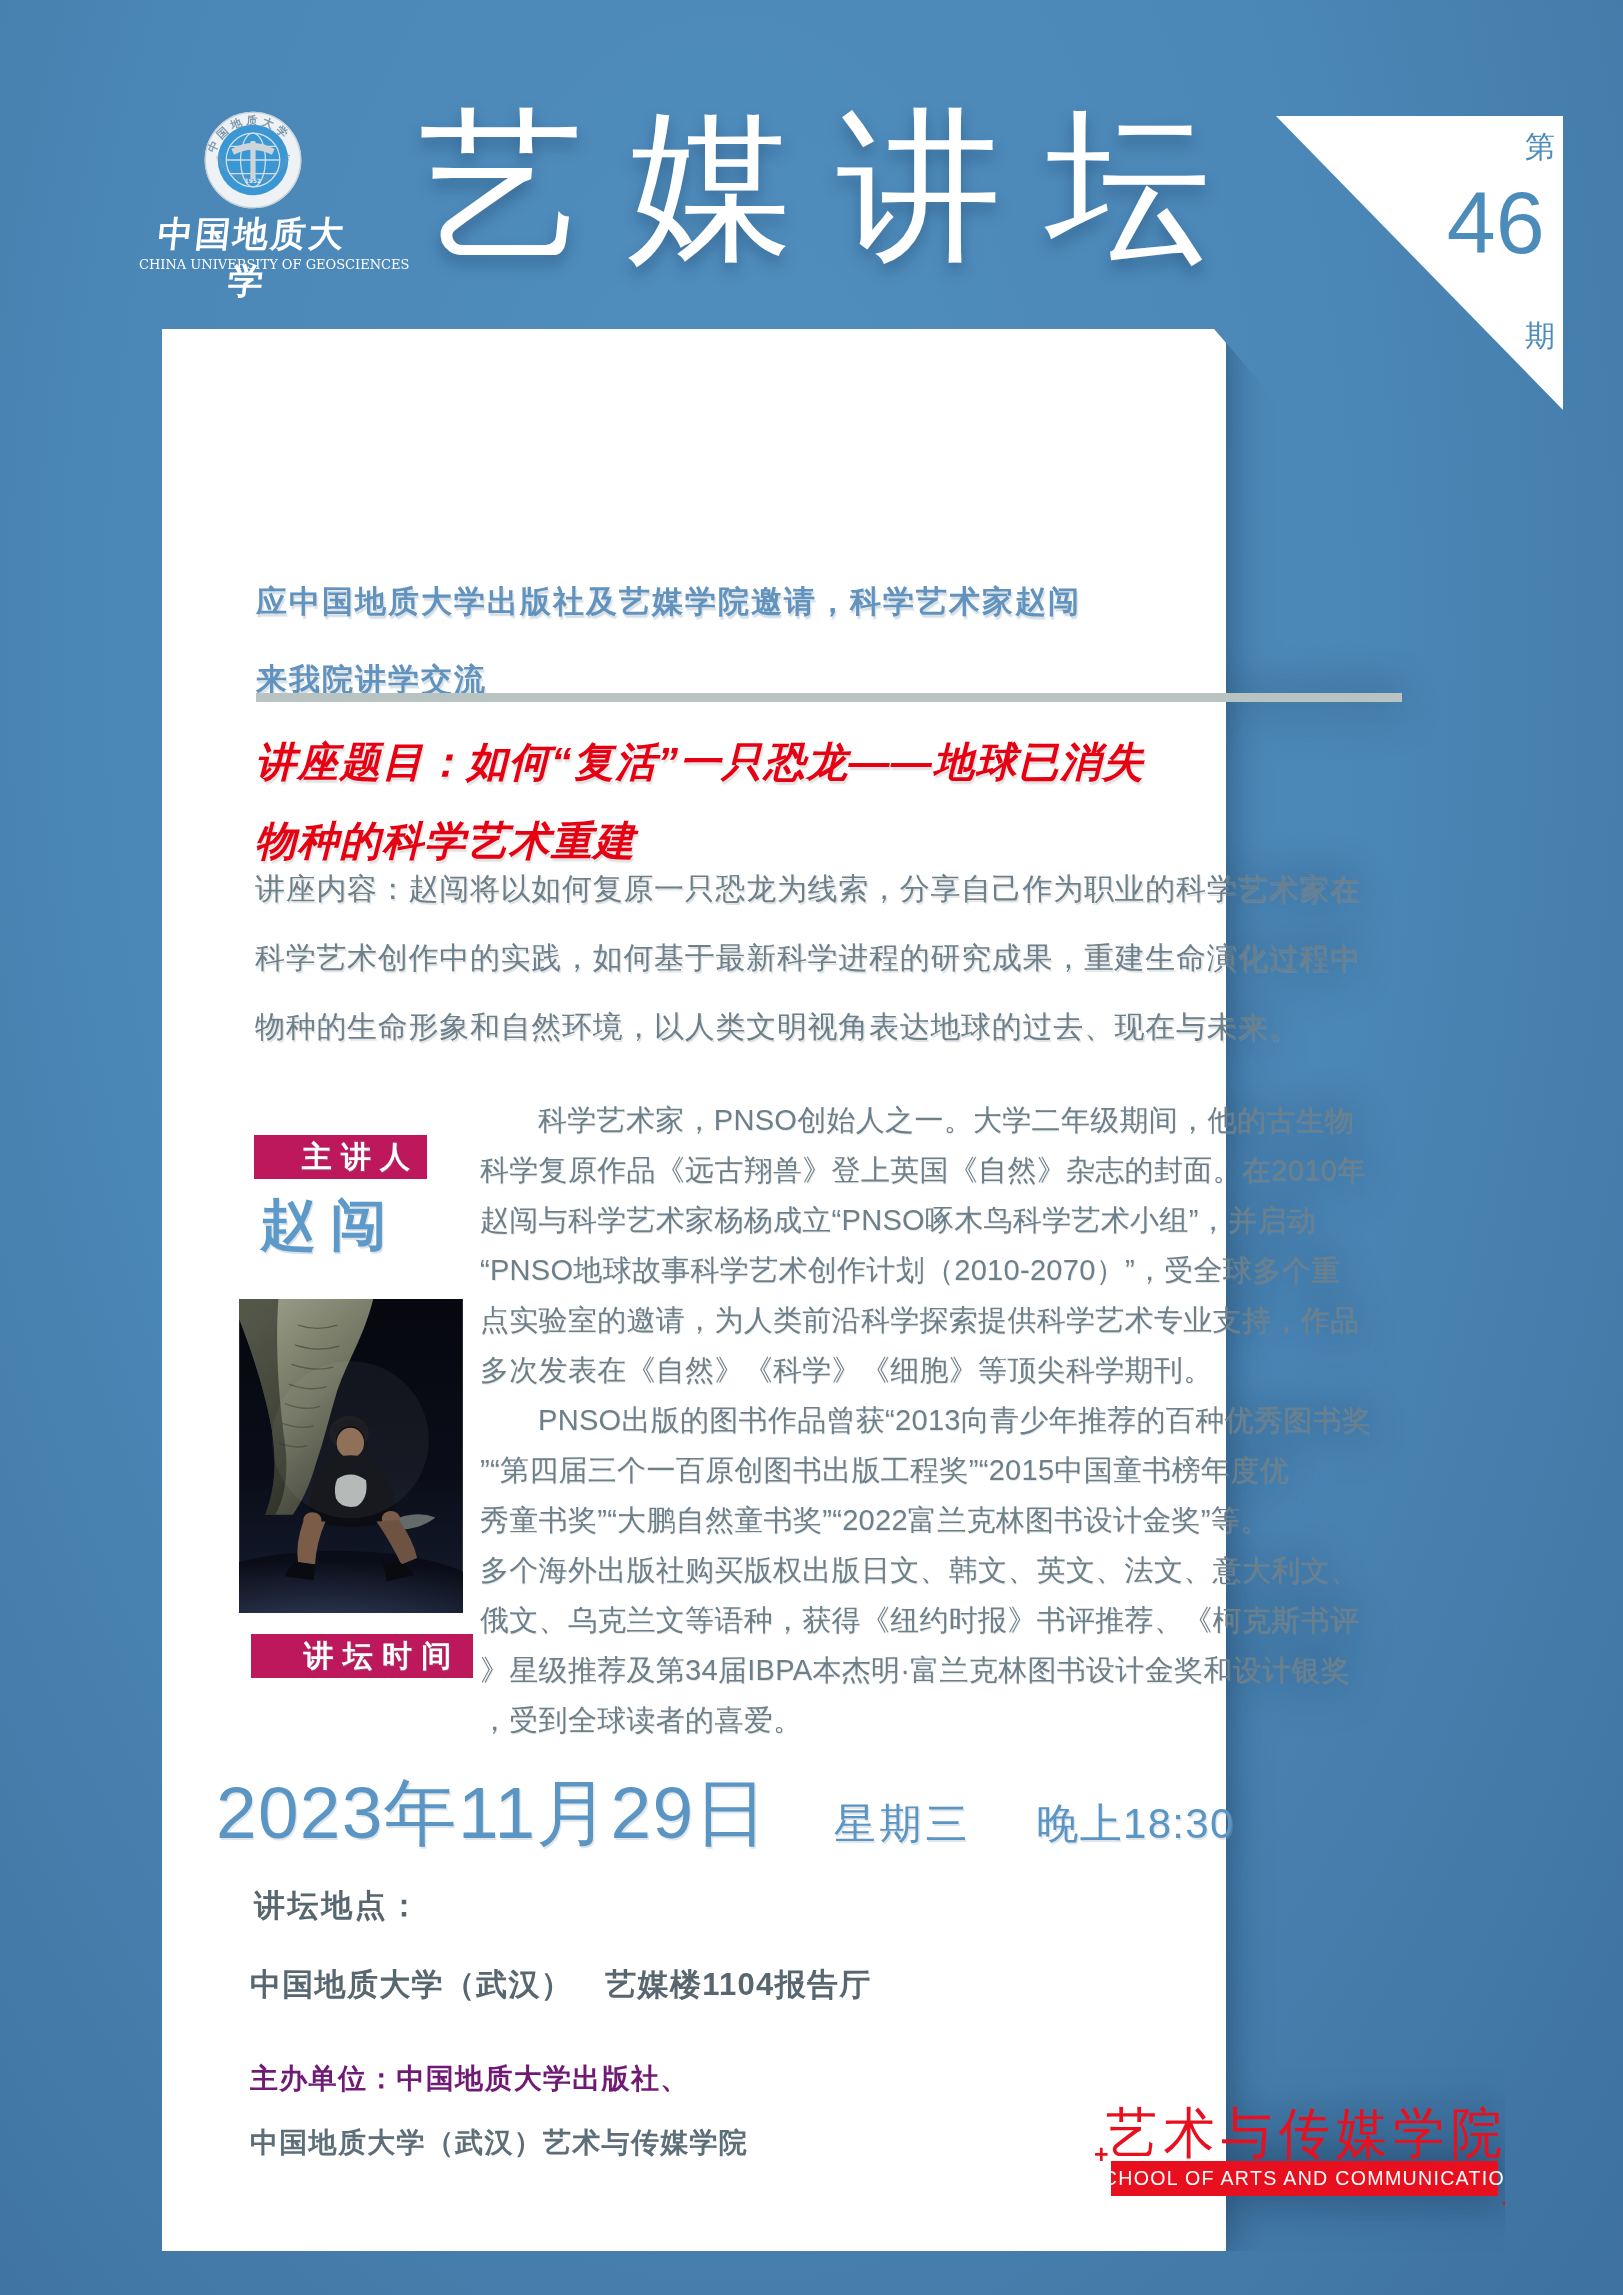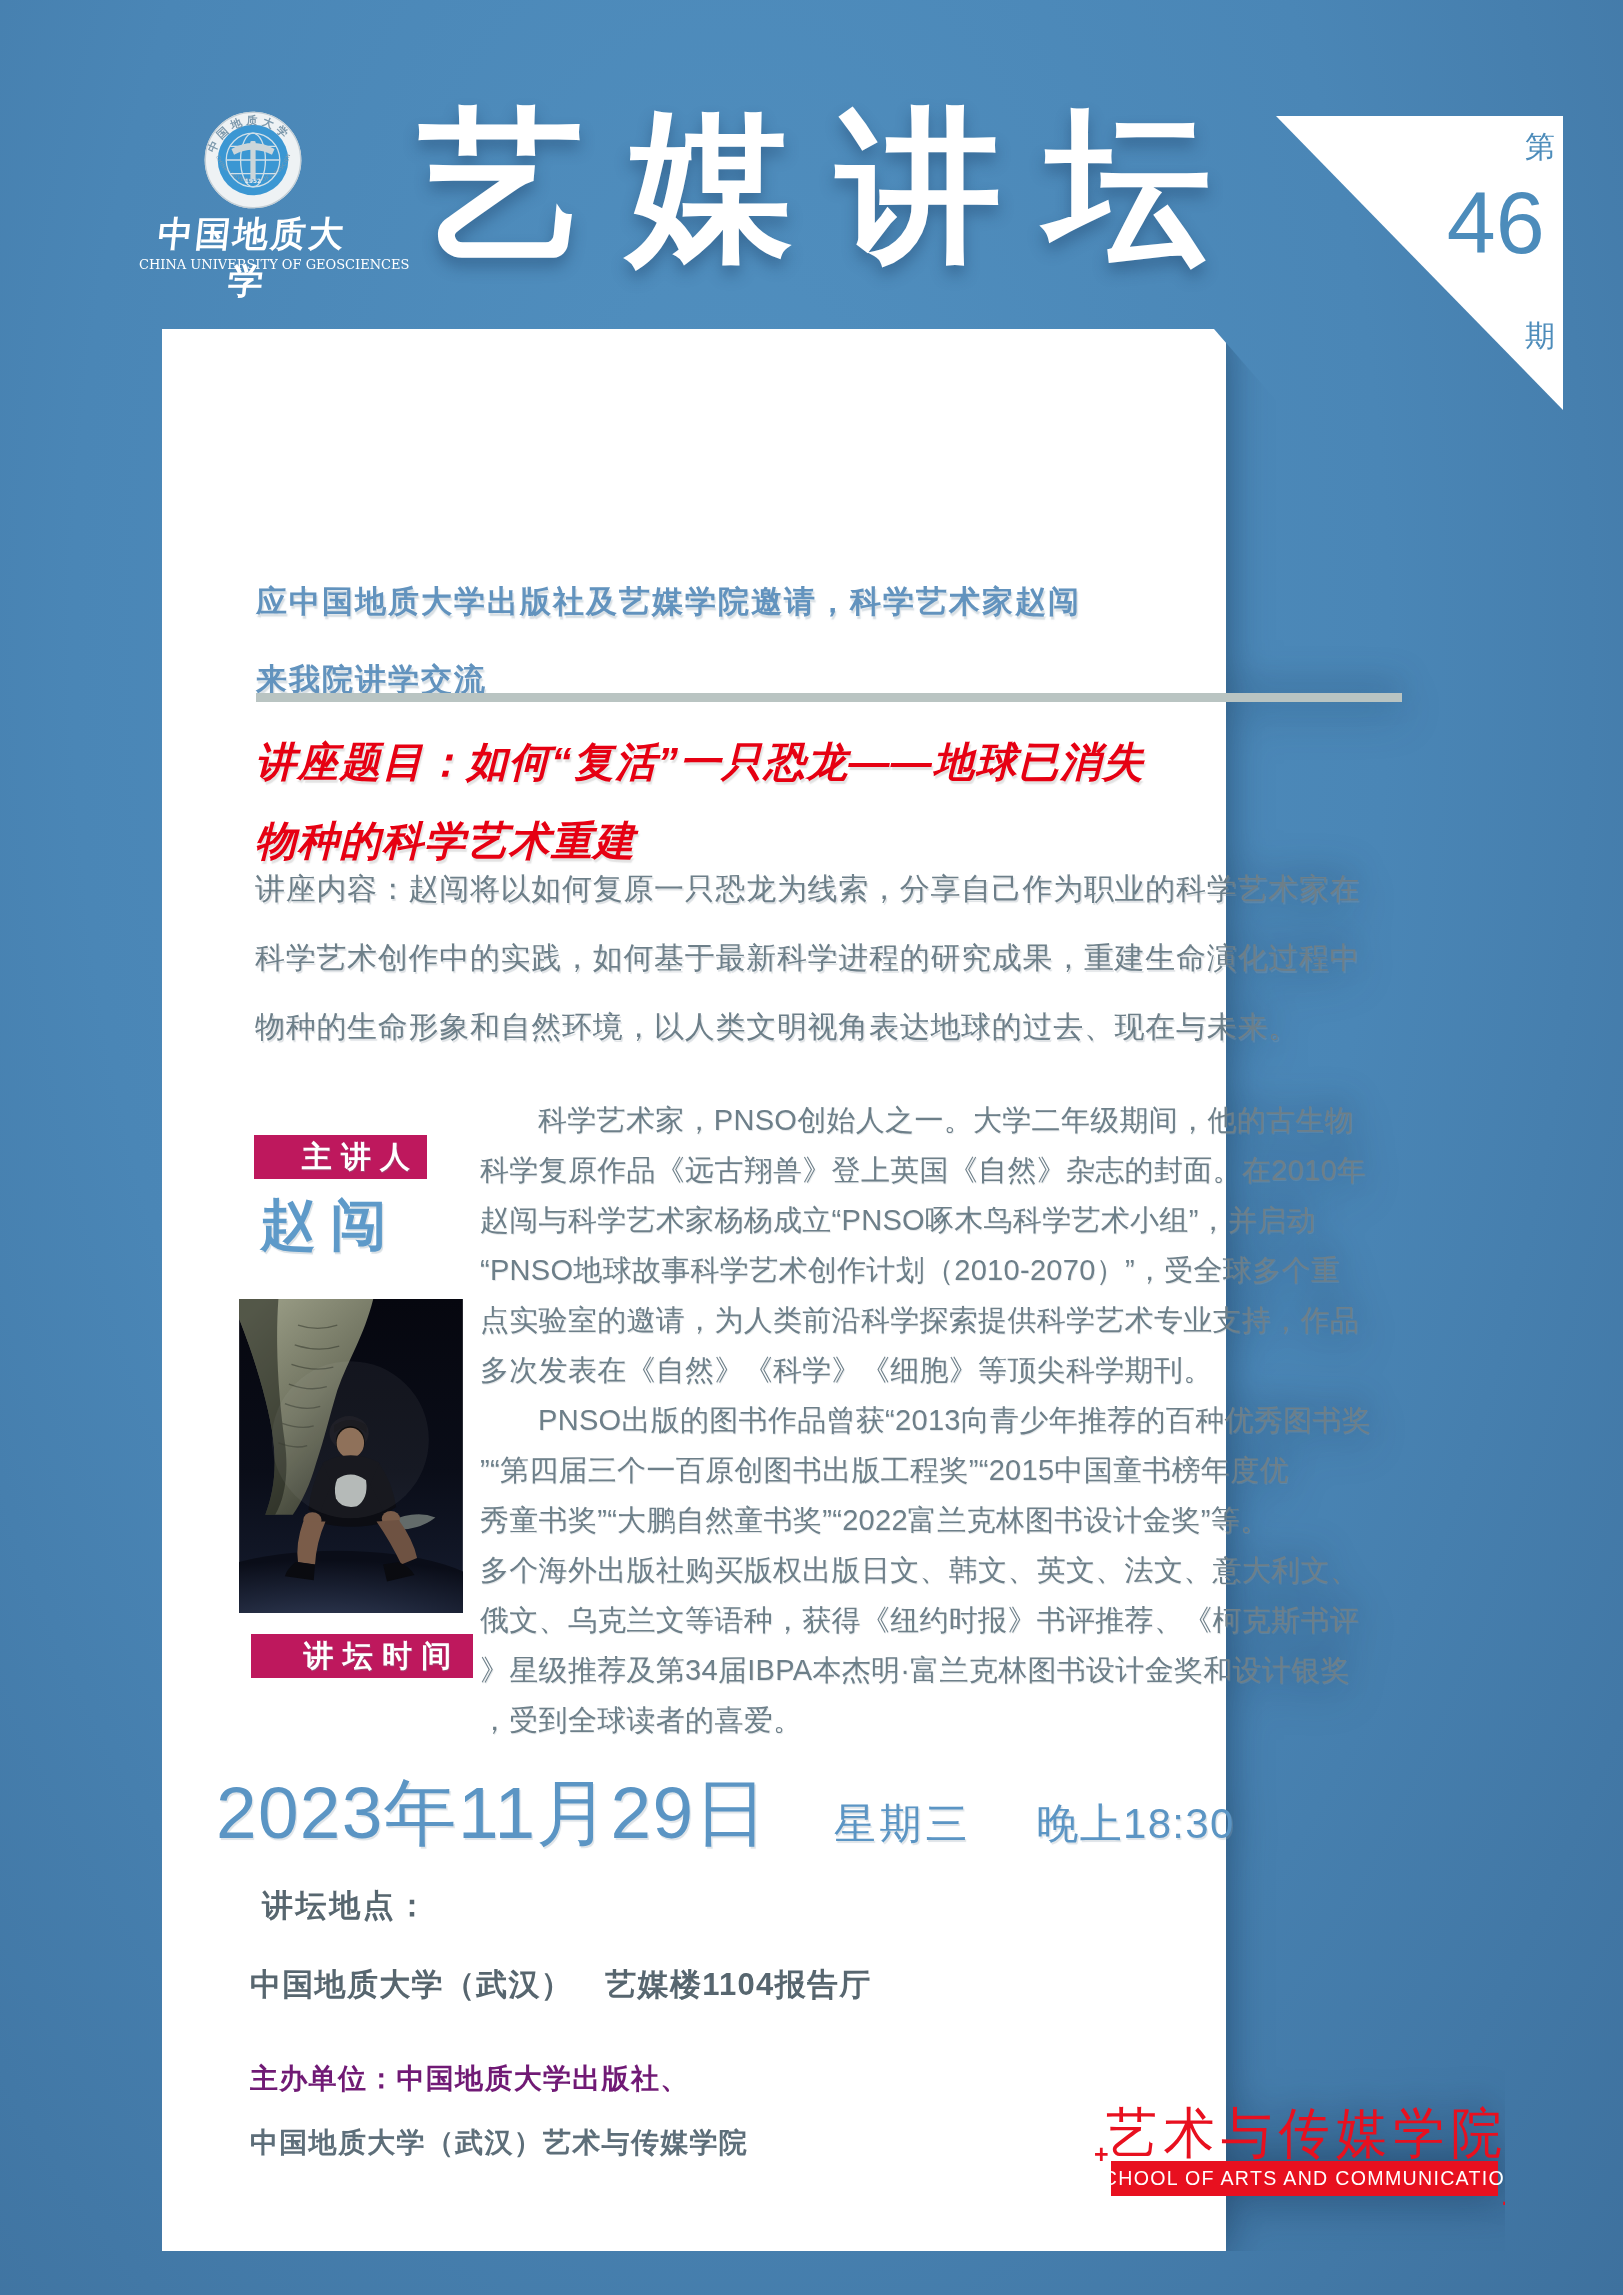--- a/index.html
+++ b/index.html
@@ -19,21 +19,21 @@
     font-size:35px;font-weight:bold;letter-spacing:2.6px;
     transform:skewX(-6deg);
   }
   .univ-en{
     left:139px;top:257px;width:222px;text-align:center;color:#ffffff;
     font-family:"DejaVu Serif","Liberation Serif",serif;
     font-size:13px;letter-spacing:0px;white-space:nowrap;
   }
   .forum-title{
     left:50%;top:77px;transform:translateX(-47%);
-    color:#ffffff;font-size:165px;font-weight:bold;letter-spacing:44px;white-space:nowrap;
+    color:#ffffff;font-size:165px;font-weight:normal;letter-spacing:44px;white-space:nowrap;
     text-shadow:0 9.2px 14.4px rgba(24,56,92,.38);
   }
 
   
   .corner{
     left:1276px;top:116px;width:287px;height:294px;background:#ffffff;
     clip-path:polygon(0 0,100% 0,100% 100%);
     filter:drop-shadow(-3.9px 6.5px 10.5px rgba(16,42,72,.35));
   }
   .corner .issue-prefix{position:absolute;right:7.9px;top:10.5px;font-size:30px;color:#4d8cba;}
@@ -91,21 +91,21 @@
 
   .datetime{
     left:54px;top:1436px;display:flex;align-items:baseline;gap:65px;
     color:#5b95c4;white-space:nowrap;
     text-shadow:1.3px 2px 0.7px rgba(150,165,178,.3);
   }
   .datetime .date{font-size:73px;letter-spacing:1.3px;}
   .datetime .weekday{font-size:42px;letter-spacing:3.9px;}
   .datetime .time{font-size:42px;letter-spacing:1.3px;}
 
-  .loc-label{left:100px;top:1556px;color:#57666f;font-size:31px;font-weight:bold;letter-spacing:2.6px;}
+  .loc-label{left:92px;top:1556px;color:#57666f;font-size:31px;font-weight:bold;letter-spacing:2.6px;}
   .loc-value{left:88px;top:1635px;color:#57666f;font-size:31px;font-weight:bold;letter-spacing:1.3px;}
   .org1{left:88px;top:1731px;color:#701a75;font-size:28px;font-weight:bold;letter-spacing:1.3px;text-align:center;}
   .org2{left:88px;top:1795px;color:#5d6e79;font-size:28px;font-weight:bold;letter-spacing:1.3px;}
 
   .college-cn{
     left:944px;top:1771px;color:#e8101f;font-size:51px;letter-spacing:6.5px;white-space:nowrap;
     transform:scaleY(1.08);font-weight:normal;
   }
   .college-bar{
     left:949px;top:1832px;width:387px;height:35px;background:#e8101f;

